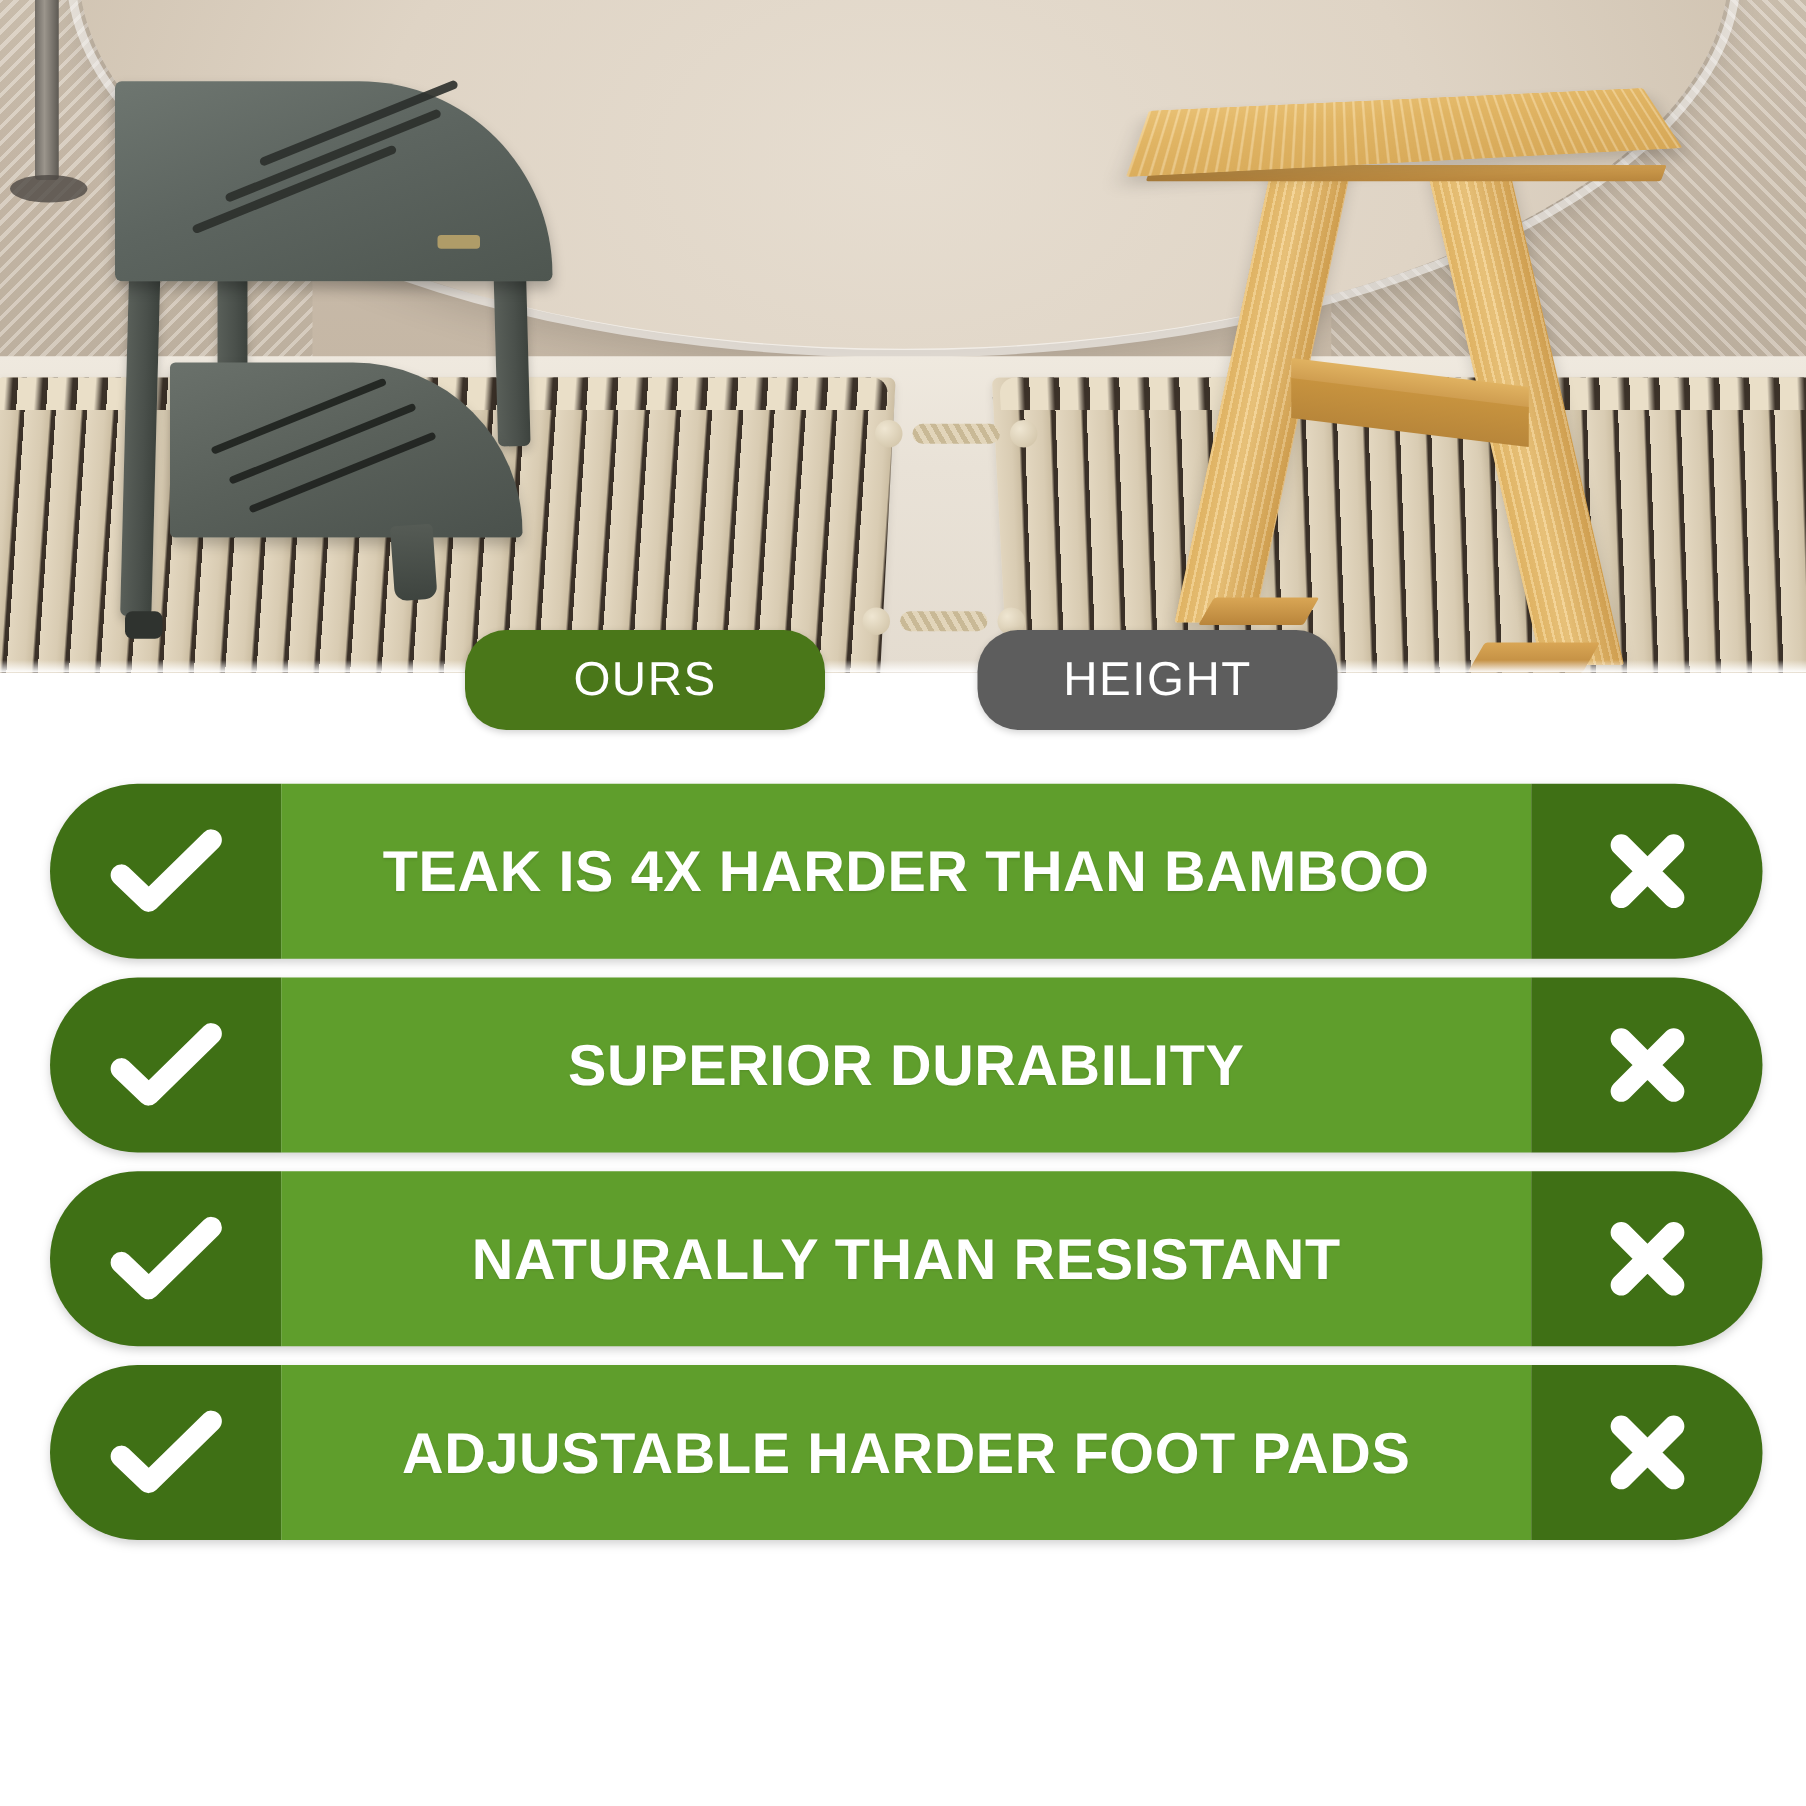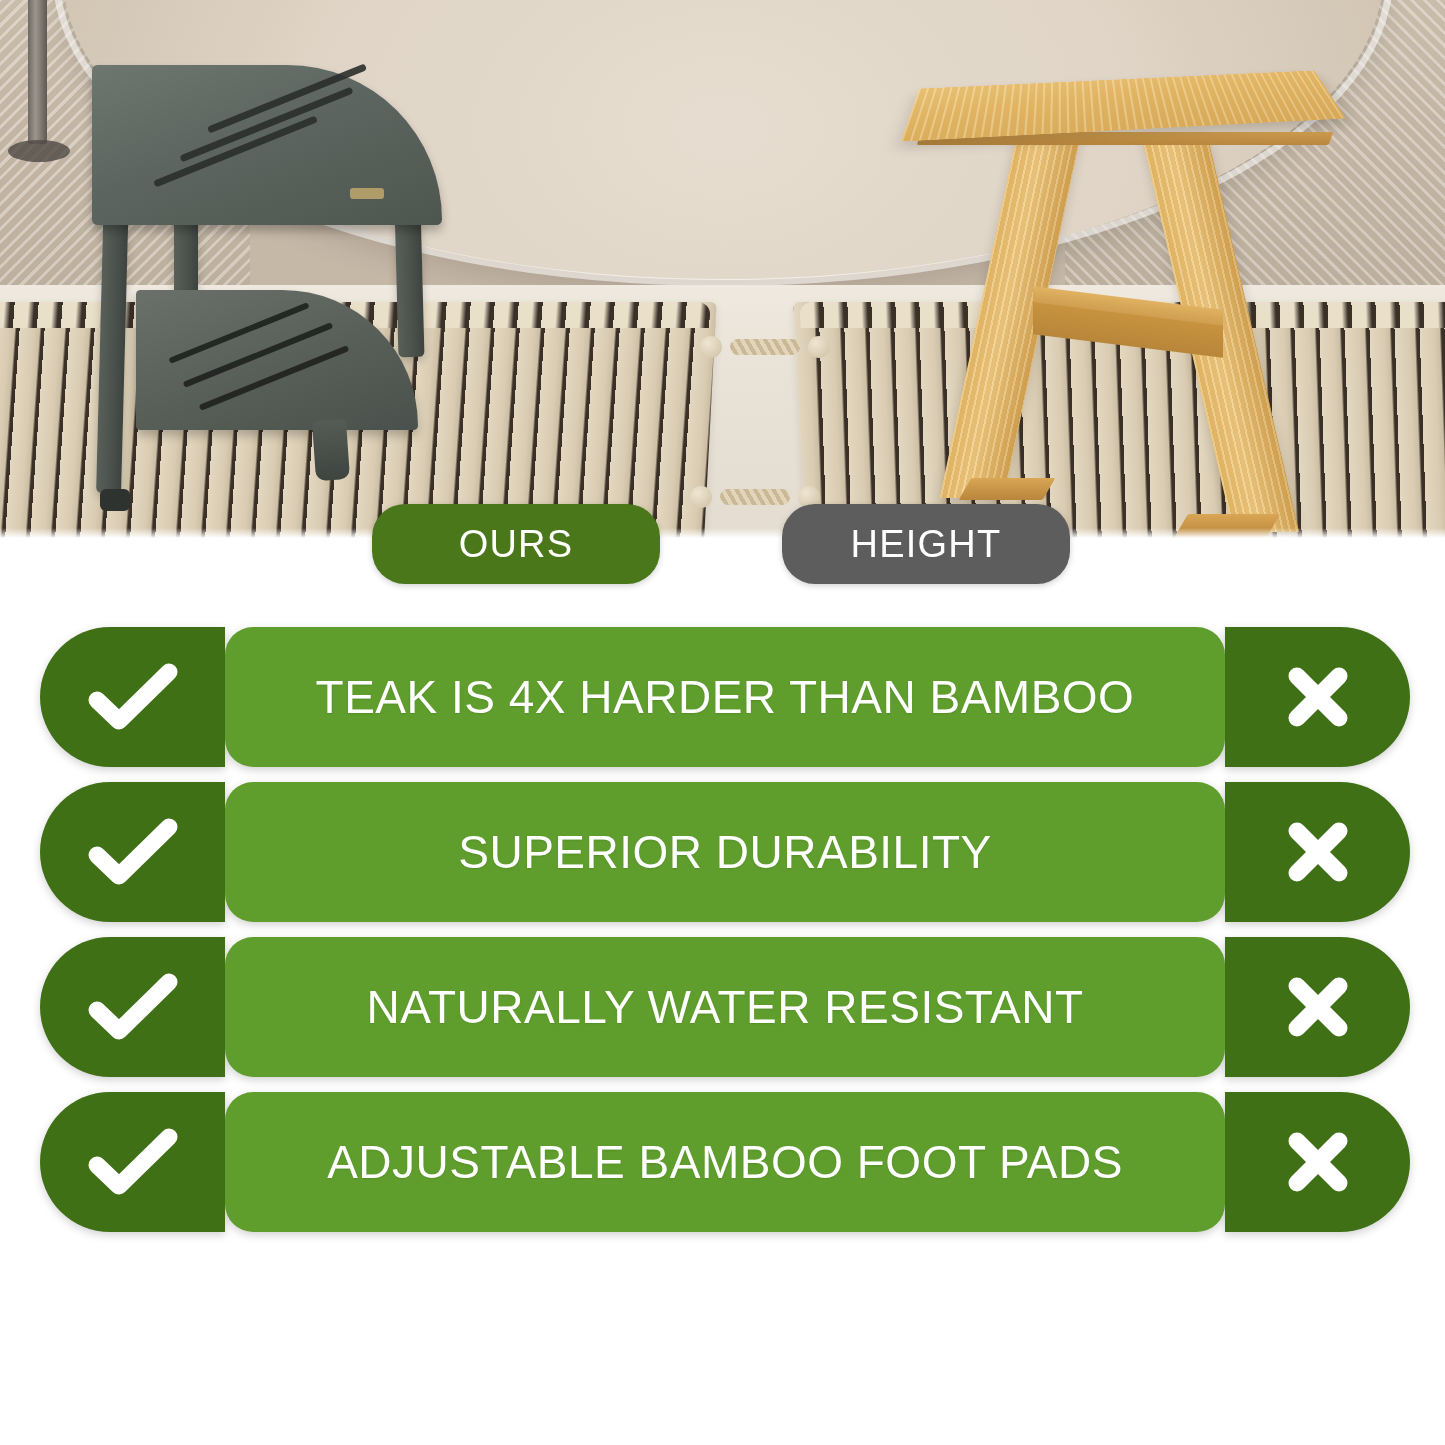--- a/index.html
+++ b/index.html
@@ -248,26 +248,25 @@
     border-radius:70px 0 0 70px;
     display:flex;align-items:center;justify-content:center;
   }
   .row-label{
     flex:1 1 auto;
     background:#5f9e2c;
     display:flex;align-items:center;justify-content:center;
     color:#ffffff;
     font-size:46px;
     letter-spacing:.5px;
-    font-weight:400;
+    font-weight:700;
     text-align:center;
     text-shadow:0 1px 2px rgba(0,0,0,.10);
     padding:0 14px;
     white-space:nowrap;
-    border-radius:28px;
   }
   .row-x{
     width:185px;flex:0 0 185px;
     background:#3f7015;
     border-radius:0 70px 70px 0;
     display:flex;align-items:center;justify-content:center;
   }
   .ic{display:block;}
 </style>
 </head>
@@ -375,35 +374,35 @@
     </div>
   </div>
 
 
   <div class="row">
     <div class="row-check">
       <svg class="ic" width="96" height="78" viewBox="0 0 96 78">
         <path d="M12 42 L34 63 L84 14" fill="none" stroke="#ffffff" stroke-width="17" stroke-linecap="round" stroke-linejoin="round"></path>
       </svg>
     </div>
-    <div class="row-label">NATURALLY WATER RESISTANT</div>
+    <div class="row-label">NATURALLY THAN RESISTANT</div>
     <div class="row-x">
       <svg class="ic" width="72" height="72" viewBox="0 0 72 72">
         <path d="M15 15 L57 57 M57 15 L15 57" fill="none" stroke="#ffffff" stroke-width="17" stroke-linecap="round"></path>
       </svg>
     </div>
   </div>
 
   <div class="row">
     <div class="row-check">
       <svg class="ic" width="96" height="78" viewBox="0 0 96 78">
         <path d="M12 42 L34 63 L84 14" fill="none" stroke="#ffffff" stroke-width="17" stroke-linecap="round" stroke-linejoin="round"></path>
       </svg>
     </div>
-    <div class="row-label">ADJUSTABLE BAMBOO FOOT PADS</div>
+    <div class="row-label">ADJUSTABLE HARDER FOOT PADS</div>
     <div class="row-x">
       <svg class="ic" width="72" height="72" viewBox="0 0 72 72">
         <path d="M15 15 L57 57 M57 15 L15 57" fill="none" stroke="#ffffff" stroke-width="17" stroke-linecap="round"></path>
       </svg>
     </div>
   </div>
 
 </div>
 
 </body></html>

